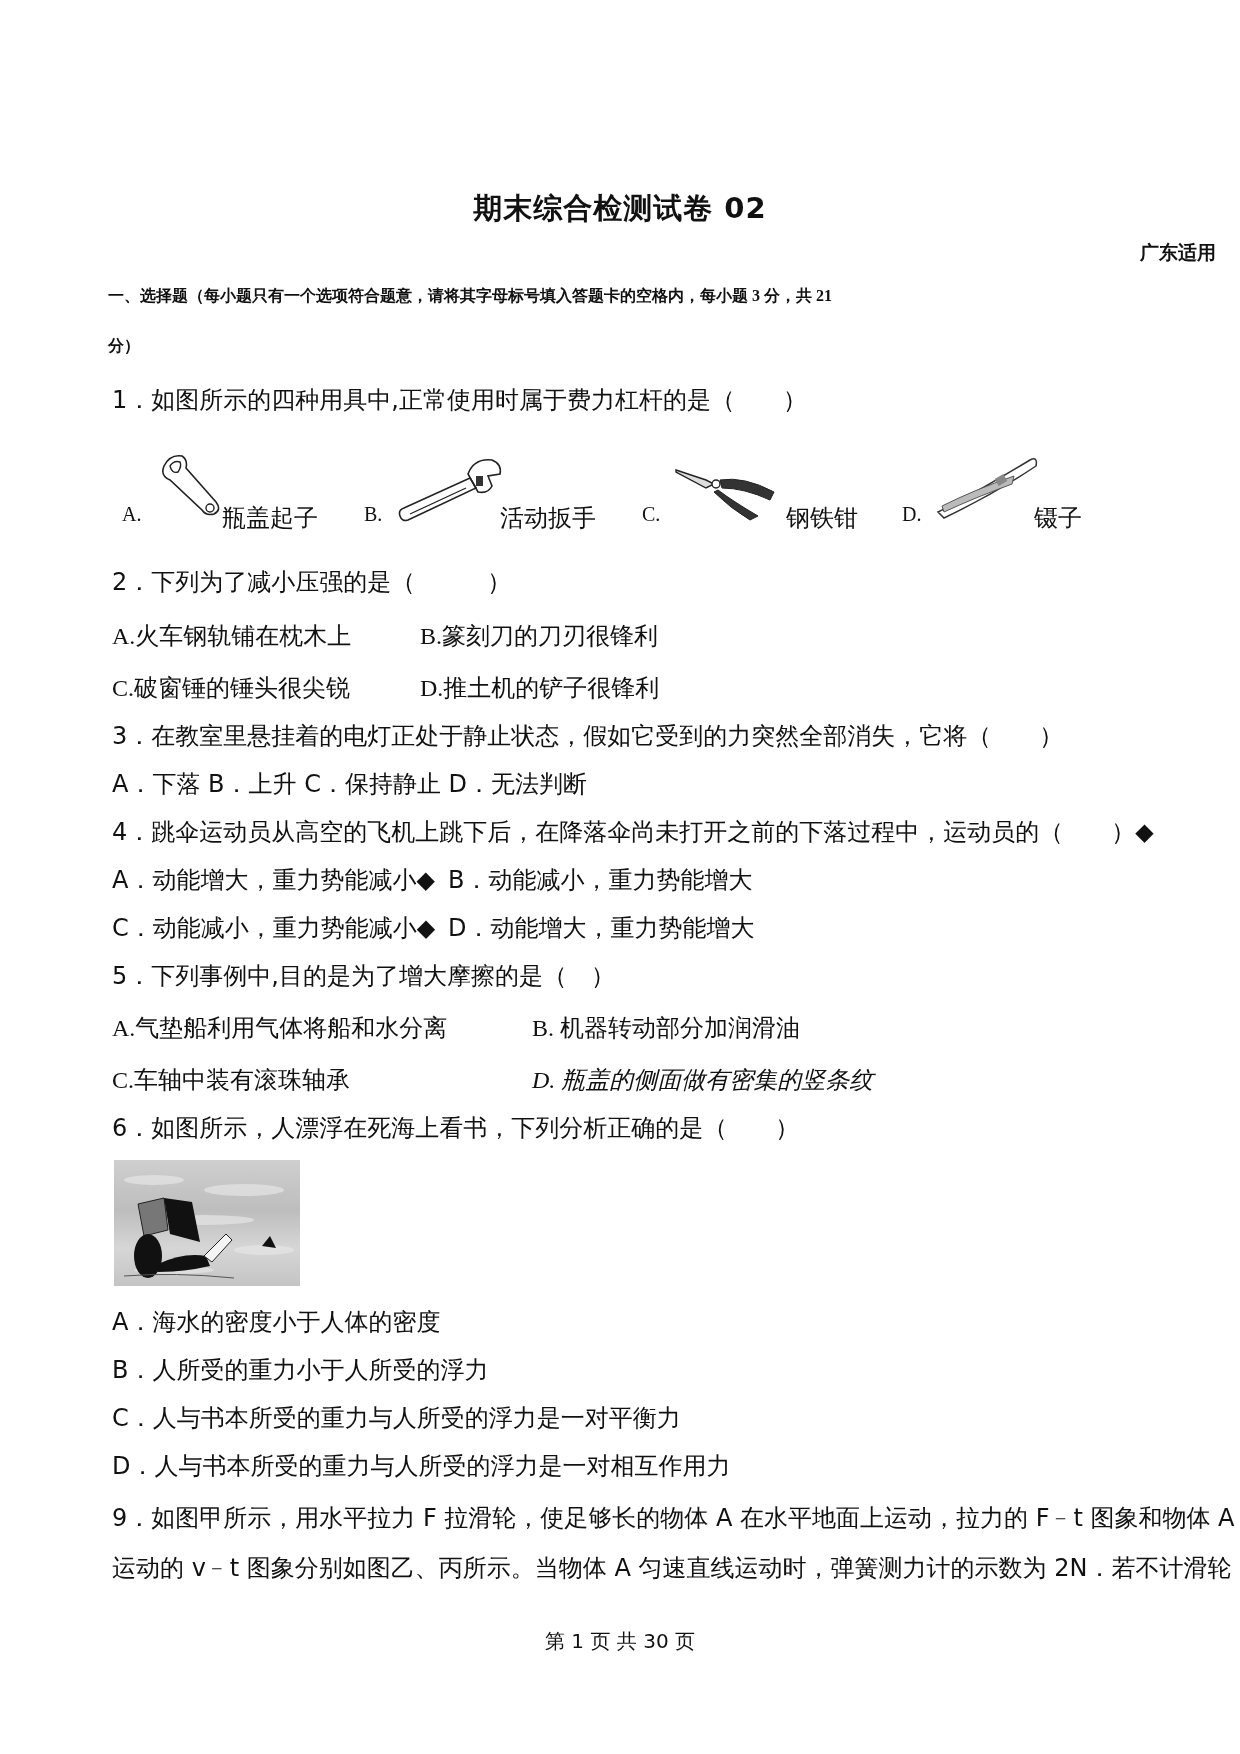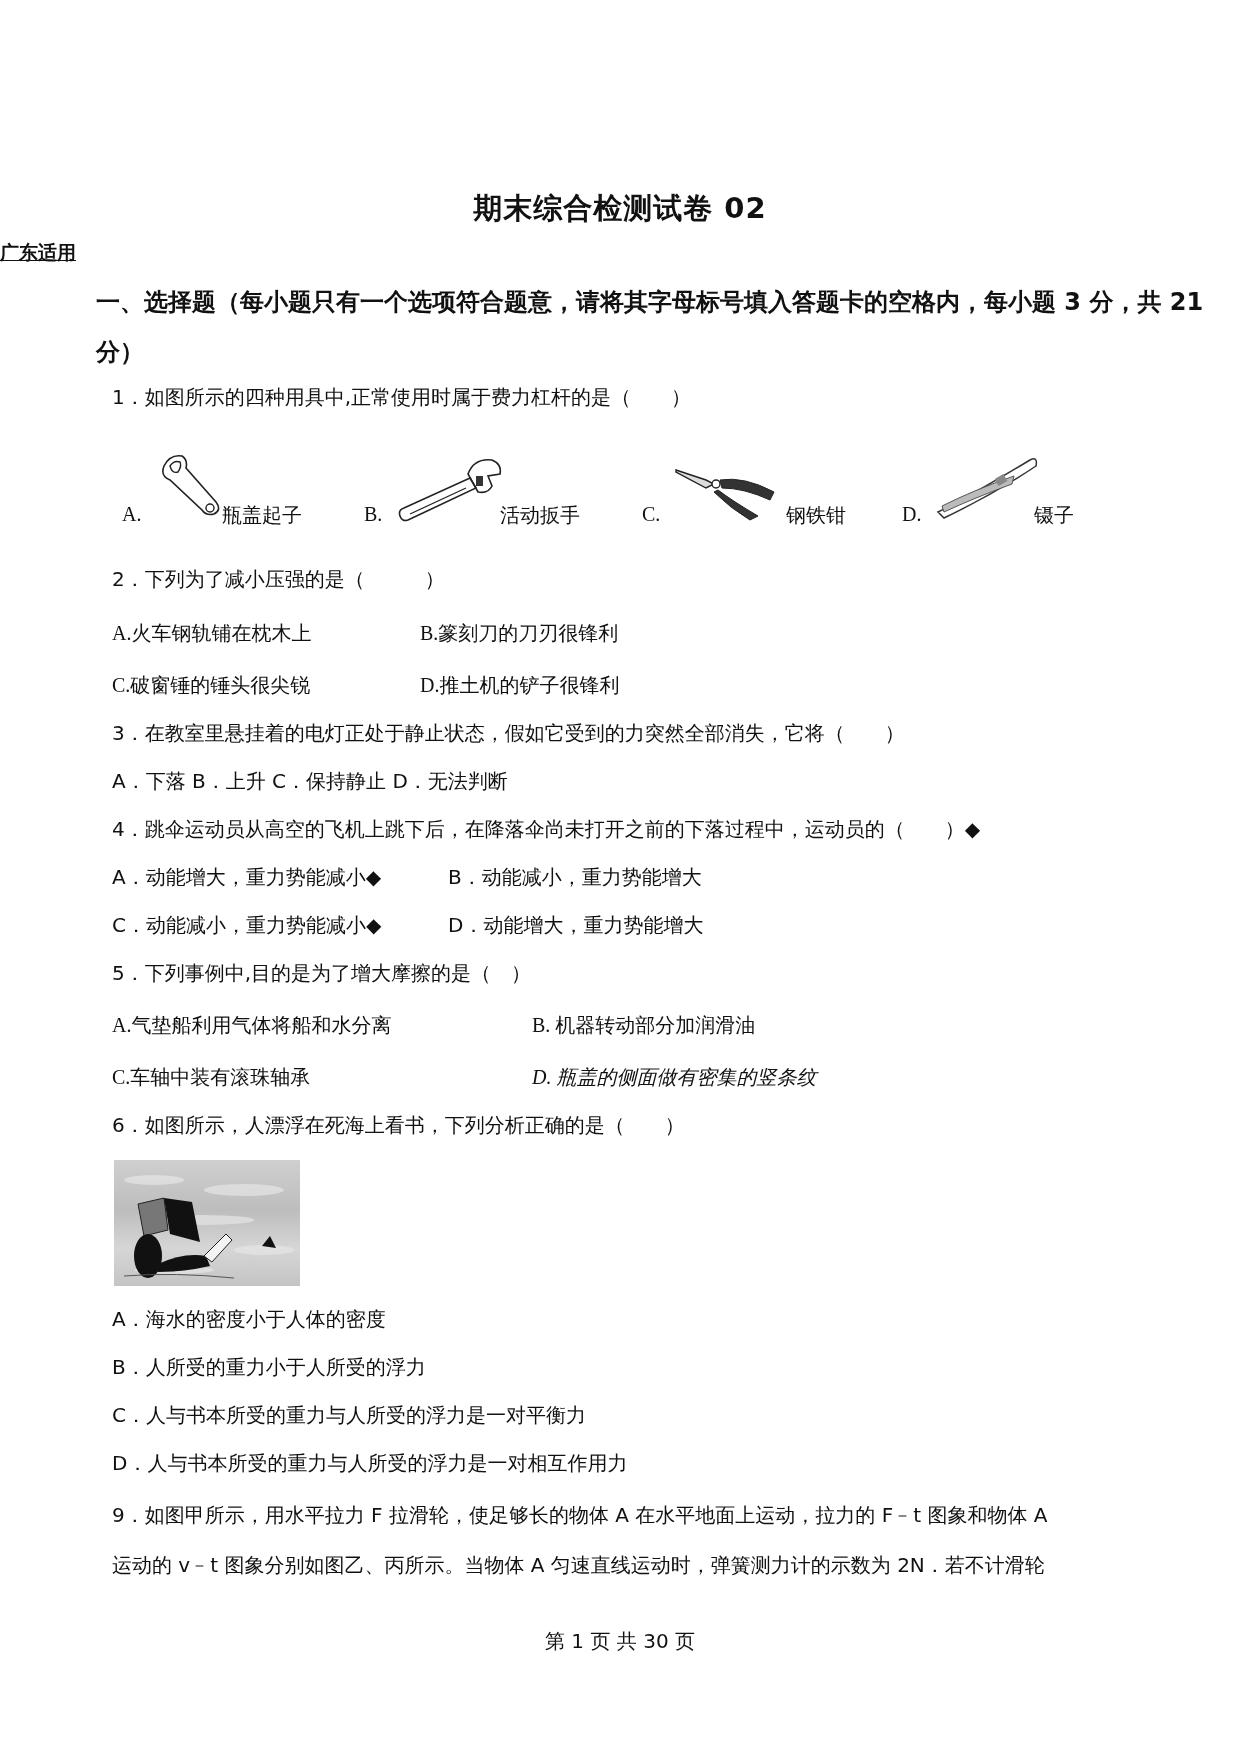--- a/index.html
+++ b/index.html
@@ -1,22 +1,22 @@
 <!DOCTYPE html>
 <html><head>
   <meta charset="utf-8">
   <style>
     html, body { margin: 0; padding: 0; background: #ffffff; }
     body { width: 1240px; height: 1754px; position: relative; overflow: hidden;
            font-family: "DejaVu Sans", "Liberation Sans", sans-serif; color: #111; }
     .abs { position: absolute; white-space: nowrap; }
     .title { left: 0; width: 1240px; top: 162px; text-align: center; font-size: 29px; font-weight: bold; letter-spacing: 1px; margin-top: 27px; }
-    .subtitle { left: 0; width: 1216px; top: 240px; text-align: left; font-size: 19px; font-weight: bold; text-decoration: underline; }
-    .section { left: 96px; font-size: 24px; font-weight: bold; }
-    .line { font-size: 20px; }
+    .subtitle { left: 0; width: 1216px; top: 240px; text-align: right; font-size: 19px; font-weight: bold; }
+    .section { left: 108px; font-size: 16px; font-weight: bold; font-family: Liberation Serif, serif; }
+    .line { font-size: 24px; }
     .serif { font-family: "Liberation Serif", "DejaVu Serif", serif; }
     .opt-label { font-family: "Liberation Serif", serif; font-size: 20px; }
     .photo { left: 114px; top: 1160px; width: 186px; height: 126px; overflow: hidden;
              background: linear-gradient(180deg,#cfcfcf 0%,#bdbdbd 40%,#d6d6d6 70%,#c4c4c4 100%); }
     .footer { left: 0; width: 1240px; top: 1628px; text-align: center; font-size: 20px; }
     svg { display: block; }
   </style>
 </head>
 <body>
 

